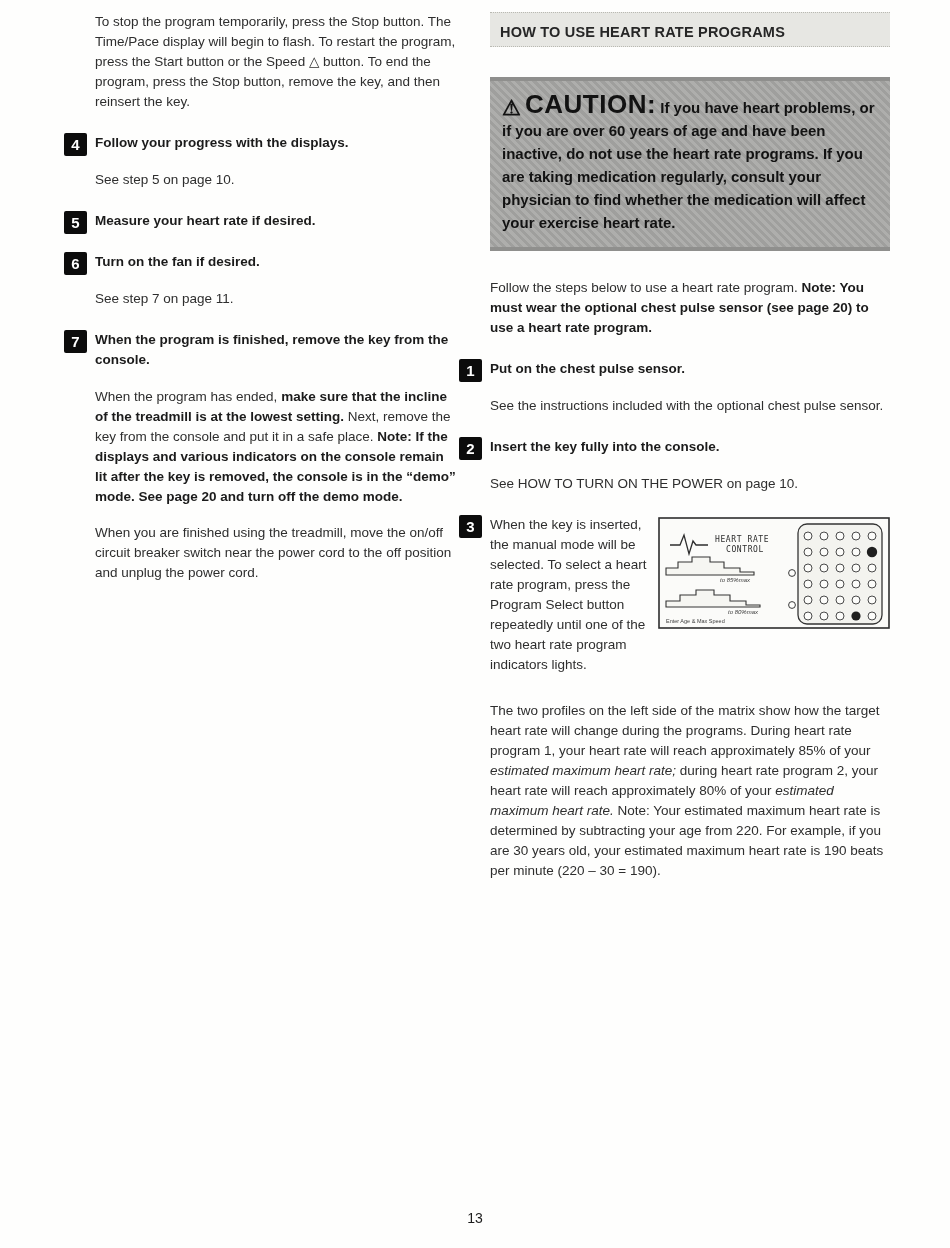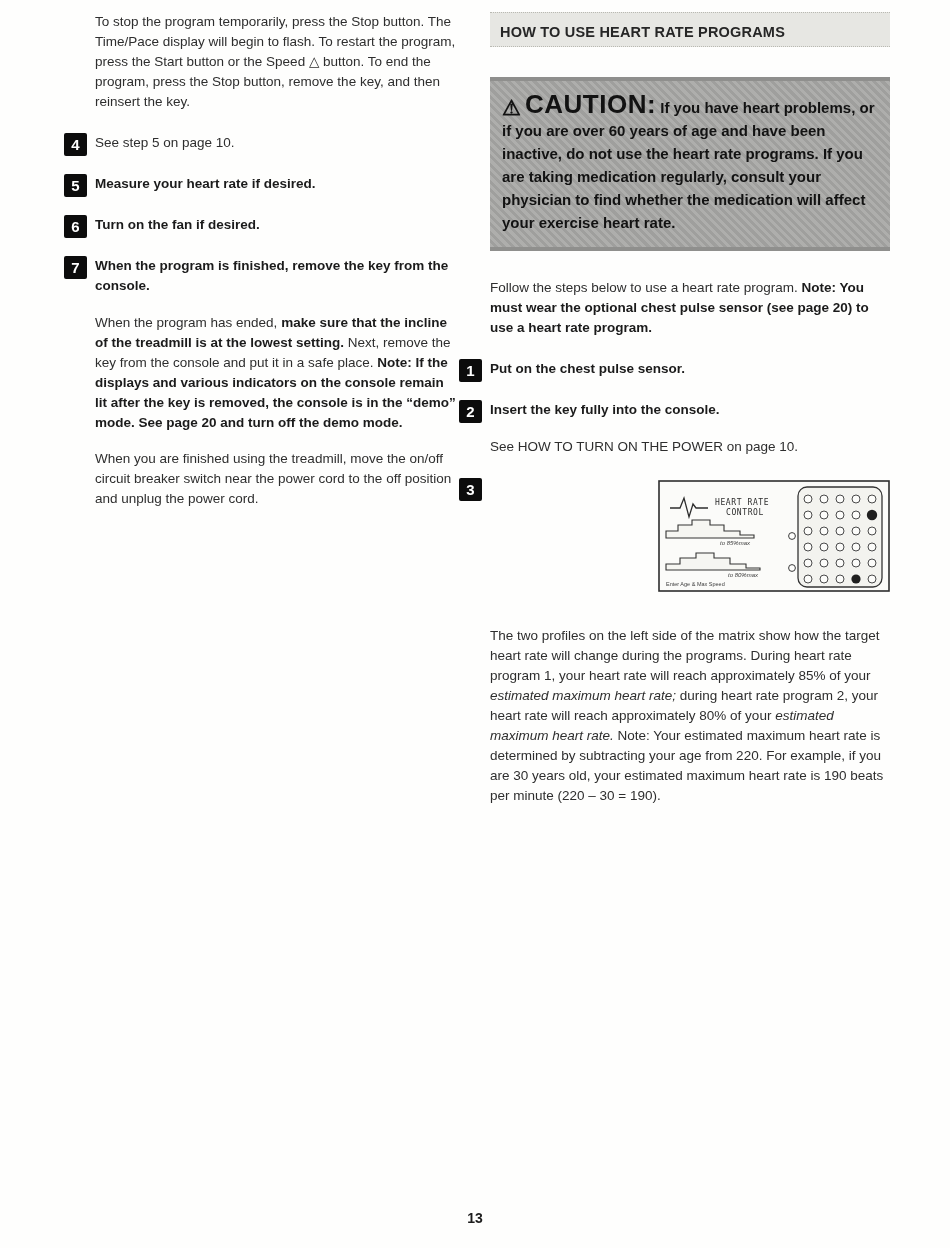--- a/index.html
+++ b/index.html
@@ -52,45 +52,47 @@
   }
   .fig-svg { display:block; }
   .fig-label {
     font-family:"DejaVu Sans Mono", monospace; font-size:8px; fill:#2e2e2e; letter-spacing:0.6px;
   }
   .fig-tiny { font-family:"Liberation Sans", sans-serif; font-size:6px; font-style:italic; fill:#3c3c3c; }
   .fig-tiny2 { font-family:"Liberation Sans", sans-serif; font-size:5.5px; fill:#3c3c3c; }
 
   .page-number {
     position:absolute; left:0; right:0; bottom:22px;
-    text-align:center; font-weight:bold; font-size:14px; color:#1c1c1c;
+    text-align:center; font-weight:normal; font-size:14px; color:#1c1c1c;
   }
   .clear { clear:both; }
 </style>
 </head>
 <body>
 
 <div class="page">
 
   <div class="col col-left">
     <p>To stop the program temporarily, press the Stop button. The Time/Pace display will begin to flash. To restart the program, press the Start button or the Speed △ button. To end the program, press the Stop button, remove the key, and then reinsert the key.</p>
 
     <div class="step">
       <div class="step-num">4</div>
+      <p class="step-title">Follow your progress with the displays.</p>
       <p class="step-body">See step 5 on page 10.</p>
     </div>
 
     <div class="step">
       <div class="step-num">5</div>
       <p class="step-title">Measure your heart rate if desired.</p>
     </div>
 
     <div class="step">
       <div class="step-num">6</div>
       <p class="step-title">Turn on the fan if desired.</p>
+      <p class="step-body">See step 7 on page 11.</p>
     </div>
 
     <div class="step">
       <div class="step-num">7</div>
       <p class="step-title">When the program is finished, remove the key from the console.</p>
       <p class="step-body"><span>When the program has ended, </span><strong>make sure that the incline of the treadmill is at the lowest setting.</strong><span> Next, remove the key from the console and put it in a safe place. </span><strong>Note: If the displays and various indicators on the console remain lit after the key is removed, the console is in the “demo” mode. See page 20 and turn off the demo mode.</strong></p>
       <p class="para-gap">When you are finished using the treadmill, move the on/off circuit breaker switch near the power cord to the off position and unplug the power cord.</p>
     </div>
   </div>
 
@@ -100,20 +102,21 @@
 
     <div class="caution">
       <p><span class="caution-icon">⚠</span> <span class="caution-label">CAUTION:</span><span> If you have heart problems, or if you are over 60 years of age and have been inactive, do not use the heart rate programs. If you are taking medication regularly, consult your physician to find whether the medication will affect your exercise heart rate.</span></p>
     </div>
 
     <p class="intro-right"><span>Follow the steps below to use a heart rate program. </span><strong>Note: You must wear the optional chest pulse sensor (see page 20) to use a heart rate program.</strong></p>
 
     <div class="step">
       <div class="step-num">1</div>
       <p class="step-title">Put on the chest pulse sensor.</p>
+      <p class="step-body">See the instructions included with the optional chest pulse sensor.</p>
     </div>
 
     <div class="step">
       <div class="step-num">2</div>
       <p class="step-title">Insert the key fully into the console.</p>
       <p class="step-body">See HOW TO TURN ON THE POWER on page 10.</p>
     </div>
 
     <div class="step">
       <div class="step-num">3</div>
@@ -167,20 +170,21 @@
                 <circle cx="150" cy="99" r="4"></circle>
                   <circle cx="166" cy="99" r="4"></circle>
                   <circle cx="182" cy="99" r="4"></circle>
                   <circle cx="214" cy="99" r="4"></circle>
               </g>
               <circle cx="214" cy="35" r="5.2" fill="#1f1f1f"></circle>
               <circle cx="198" cy="99" r="4.6" fill="#1f1f1f"></circle>
             </g>
           </svg>
         </span>
+        <span>When the key is inserted, the manual mode will be selected. To select a heart rate program, press the Program Select button repeatedly until one of the two heart rate program indicators lights.</span>
       </p>
       <div class="clear"></div>
     </div>
 
     <p class="closing"><span>The two profiles on the left side of the matrix show how the target heart rate will change during the programs. During heart rate program 1, your heart rate will reach approximately 85% of your </span><em>estimated maximum heart rate;</em><span> during heart rate program 2, your heart rate will reach approximately 80% of your </span><em>estimated maximum heart rate.</em><span> Note: Your estimated maximum heart rate is determined by subtracting your age from 220. For example, if you are 30 years old, your estimated maximum heart rate is 190 beats per minute (220 – 30 = 190).</span></p>
   </div>
 
   <div class="page-number">13</div>
 </div>
 

